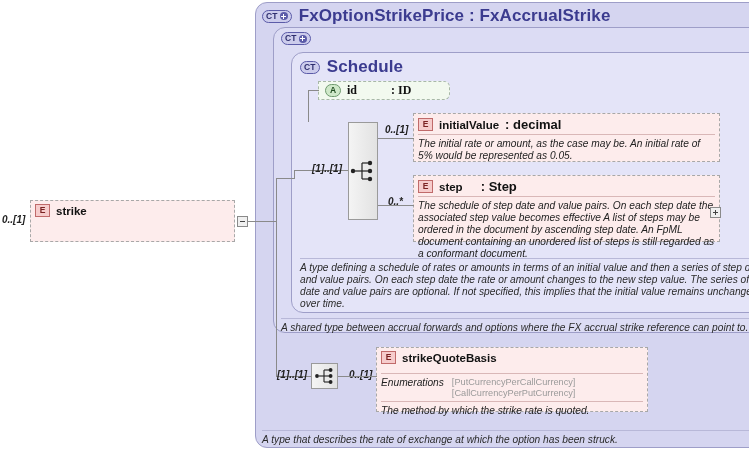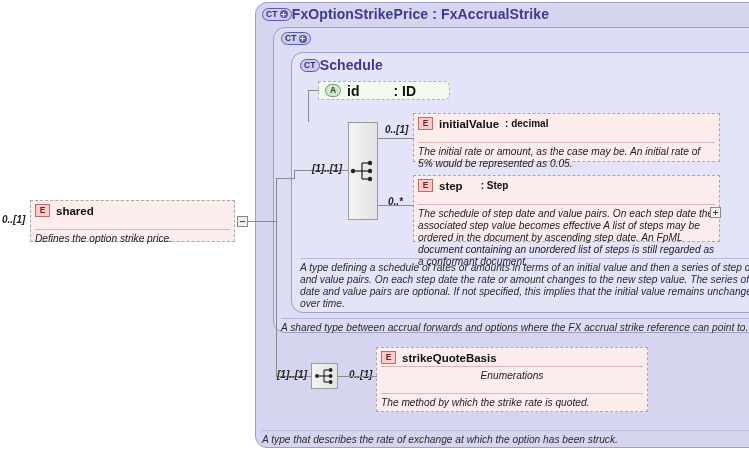--- a/index.html
+++ b/index.html
@@ -34,24 +34,25 @@
   .panel.p1 { background: #d5d5f0; }
   .panel.p2 { background: #dcdcf4; }
   .panel.p3 { background: #e4e4f8; }
 
   .panel-header {
     position: absolute;
     left: 10px;
     top: 5px;
     display: flex;
     align-items: center;
+    gap: 7px;
     white-space: nowrap;
   }
   .panel-title {
-    font-size: 14px;
+    font-size: 17px;
     font-weight: bold;
     color: #3b3b8f;
     letter-spacing: 0.1px;
   }
 
   
   .ct-badge {
     display: inline-flex;
     align-items: center;
     gap: 2px;
@@ -123,41 +124,40 @@
     font-weight: bold;
     color: #7a2222;
     line-height: 11px;
   }
   .e-name {
     font-size: 11.5px;
     font-weight: bold;
     color: #111111;
   }
   .e-type {
-    font-size: 10px;
+    font-size: 13px;
     font-weight: bold;
     color: #111111;
   }
   .ebox-body {
-    margin-top: 12px;
+    margin-top: 2px;
     border-top: 1px solid #d9b7b7;
     padding-top: 3px;
     font-style: italic;
     font-size: 10.2px;
     line-height: 12px;
     color: #222222;
   }
   .ebox-enum {
-    margin-top: 2px;
+    margin-top: 9px;
     border-top: 1px solid #d9b7b7;
     padding-top: 3px;
     display: flex;
     gap: 8px;
     font-size: 9.5px;
-    justify-content: center;
   }
   .enum-label {
     font-style: italic;
     color: #222222;
     font-size: 10.2px;
     white-space: nowrap;
   }
   .enum-vals {
     color: #9a9a9a;
     font-size: 9.2px;
@@ -186,23 +186,24 @@
     border-radius: 7px;
     display: inline-flex;
     align-items: center;
     justify-content: center;
     font-size: 8.5px;
     font-weight: bold;
     color: #214d21;
     line-height: 11px;
   }
   .a-name, .a-type {
-    font-size: 14px;
+    font-size: 12px;
     font-weight: bold;
     color: #111;
+    font-family: Liberation Serif, serif;
   }
 
   
   .compositor {
     position: absolute;
     border: 1px solid #9a9a9a;
     background: linear-gradient(to right, #f4f4f4, #e2e2e2);
     box-sizing: border-box;
   }
   .seq-svg { position: absolute; left: 50%; top: 50%; transform: translate(-50%,-50%); }
@@ -284,23 +285,22 @@
 
   <div class="panel-annot" style="left:300px; top:258px; width:476px;">A type defining a schedule of rates or amounts in terms of an initial value and then a series of step date and value pairs. On each step date the rate or amount changes to the new step value. The series of step date and value pairs are optional. If not specified, this implies that the initial value remains unchanged over time.</div>
 
   <div class="panel-annot" style="left:281px; top:318px; width:492px;">A shared type between accrual forwards and options where the FX accrual strike reference can point to.</div>
 
   <div class="panel-annot" style="left:262px; top:430px; width:504px;">A type that describes the rate of exchange at which the option has been struck.</div>
 
   <div class="ebox" style="left:30px; top:200px; width:205px; height:42px;">
     <div class="ebox-head">
       <span class="e-badge">E</span>
-      <span class="e-name">shared</span>
-    </div>
-    <div class="ebox-body">Defines the option strike price.</div>
+      <span class="e-name">strike</span>
+    </div>
   </div>
   <div class="card" style="left:2px; top:214px;">0..[1]</div>
 
   <div class="toggle" style="left:237px; top:216px;"></div>
 
   <div class="line h" style="left:248px; top:221px; width:28px;"></div>
 
   <div class="line v" style="left:276px; top:178px; height:198px;"></div>
 
   <div class="line h" style="left:276px; top:178px; width:18px;"></div>
@@ -371,19 +371,20 @@
   </div>
   <div class="card" style="left:277px; top:369px;">[1]..[1]</div>
 
   <div class="ebox" style="left:376px; top:347px; width:272px; height:65px;">
     <div class="ebox-head">
       <span class="e-badge">E</span>
       <span class="e-name">strikeQuoteBasis</span>
     </div>
     <div class="ebox-enum">
       <span class="enum-label">Enumerations</span>
+      <span class="enum-vals"><span>[PutCurrencyPerCallCurrency]</span><br><span>[CallCurrencyPerPutCurrency]</span></span>
     </div>
     <div class="ebox-body">The method by which the strike rate is quoted.</div>
   </div>
   <div class="card" style="left:349px; top:369px;">0..[1]</div>
   <div class="line h" style="left:338px; top:376px; width:39px;"></div>
 
 </div>
 
 </body></html>

